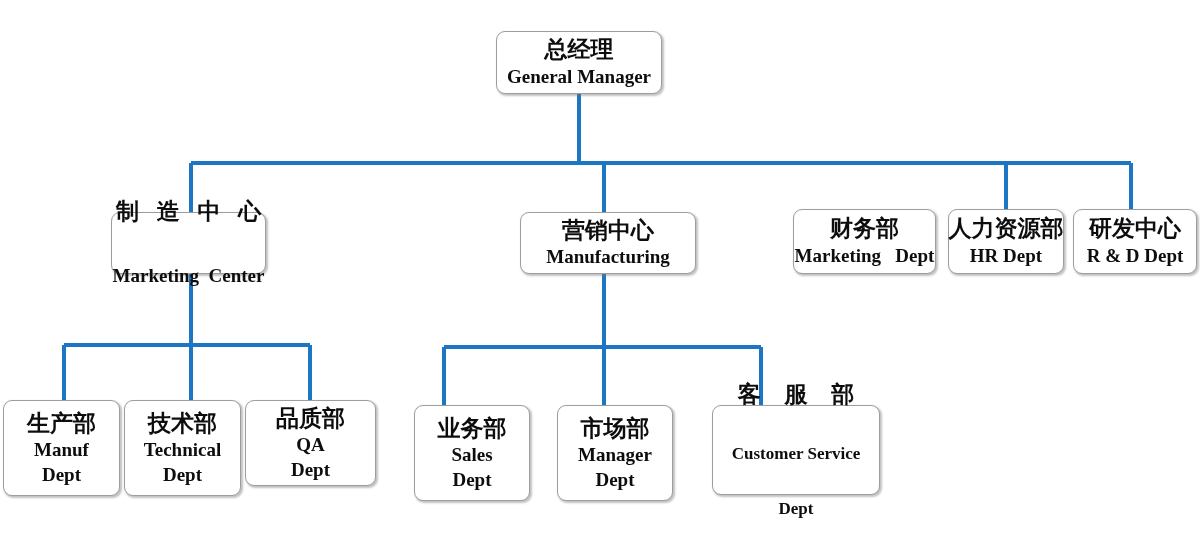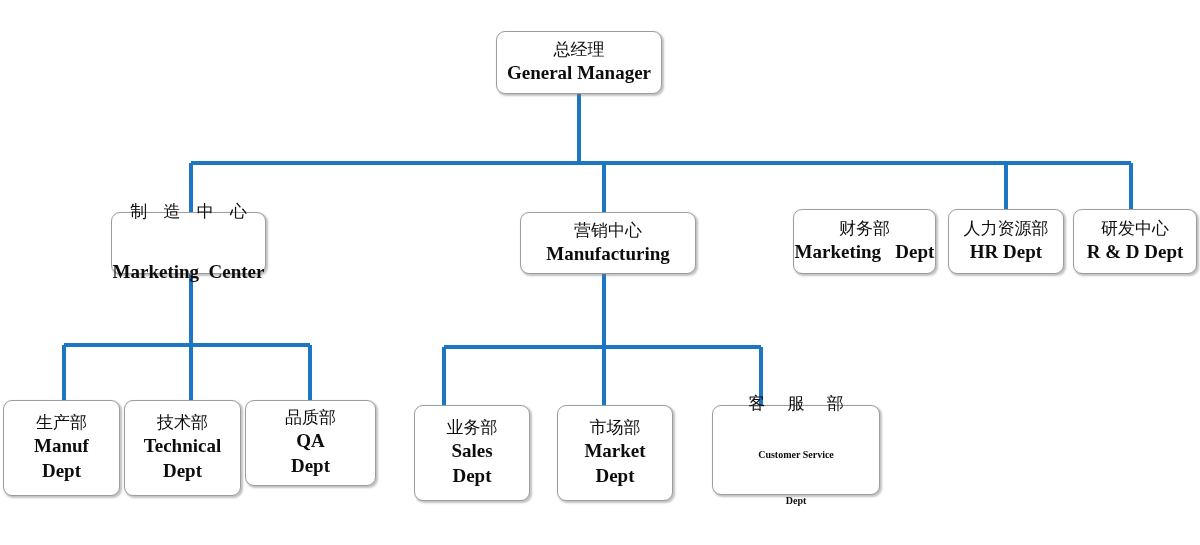--- a/index.html
+++ b/index.html
@@ -33,33 +33,33 @@
     box-shadow: 1.5px 1.5px 2px rgba(120,120,120,0.45);
     display: flex;
     flex-direction: column;
     align-items: center;
     justify-content: center;
     text-align: center;
     z-index: 3;
   }
   .cn {
     color: #0d0d0d;
-    font-size: 17px;
+    font-size: 23px;
     line-height: 1.28;
     white-space: pre;
-    font-weight: 400;
+    font-weight: 700;
   }
   .en {
     color: #0d0d0d;
     font-size: 19px;
     line-height: 1.3;
     font-weight: bold;
     white-space: pre;
   }
-  .en.small { font-size: 10px; }
+  .en.small { font-size: 17px; }
   .cn.wide { letter-spacing: 6px; text-indent: 6px; }
   .cn.wide2 { letter-spacing: 9px; text-indent: 9px; }
 </style>
 </head>
 <body>
 
 <div id="chart-root">
 
   <svg id="connector-layer" viewBox="0 0 1200 545" width="1200" height="545" aria-hidden="true">
     <g stroke="#1d76c4" stroke-width="4" fill="none" stroke-linecap="butt">
@@ -136,21 +136,21 @@
   </div>
 
   <div class="node" style="left:414px; top:405px; width:116px; height:96px;text-align:right;">
     <div class="cn">业务部</div>
     <div class="en">Sales</div>
     <div class="en">Dept</div>
   </div>
 
   <div class="node" style="left:557px; top:405px; width:116px; height:96px;align-items:center;">
     <div class="cn">市场部</div>
-    <div class="en">Market</div>
+    <div class="en">Manager</div>
     <div class="en">Dept</div>
   </div>
 
   <div class="node" style="left:712px; top:405px; width:168px; height:90px;gap:33px;">
     <div class="cn wide2">客 服 部</div>
     <div class="en small">Customer Service</div>
     <div class="en small">Dept</div>
   </div>
 
 </div>

